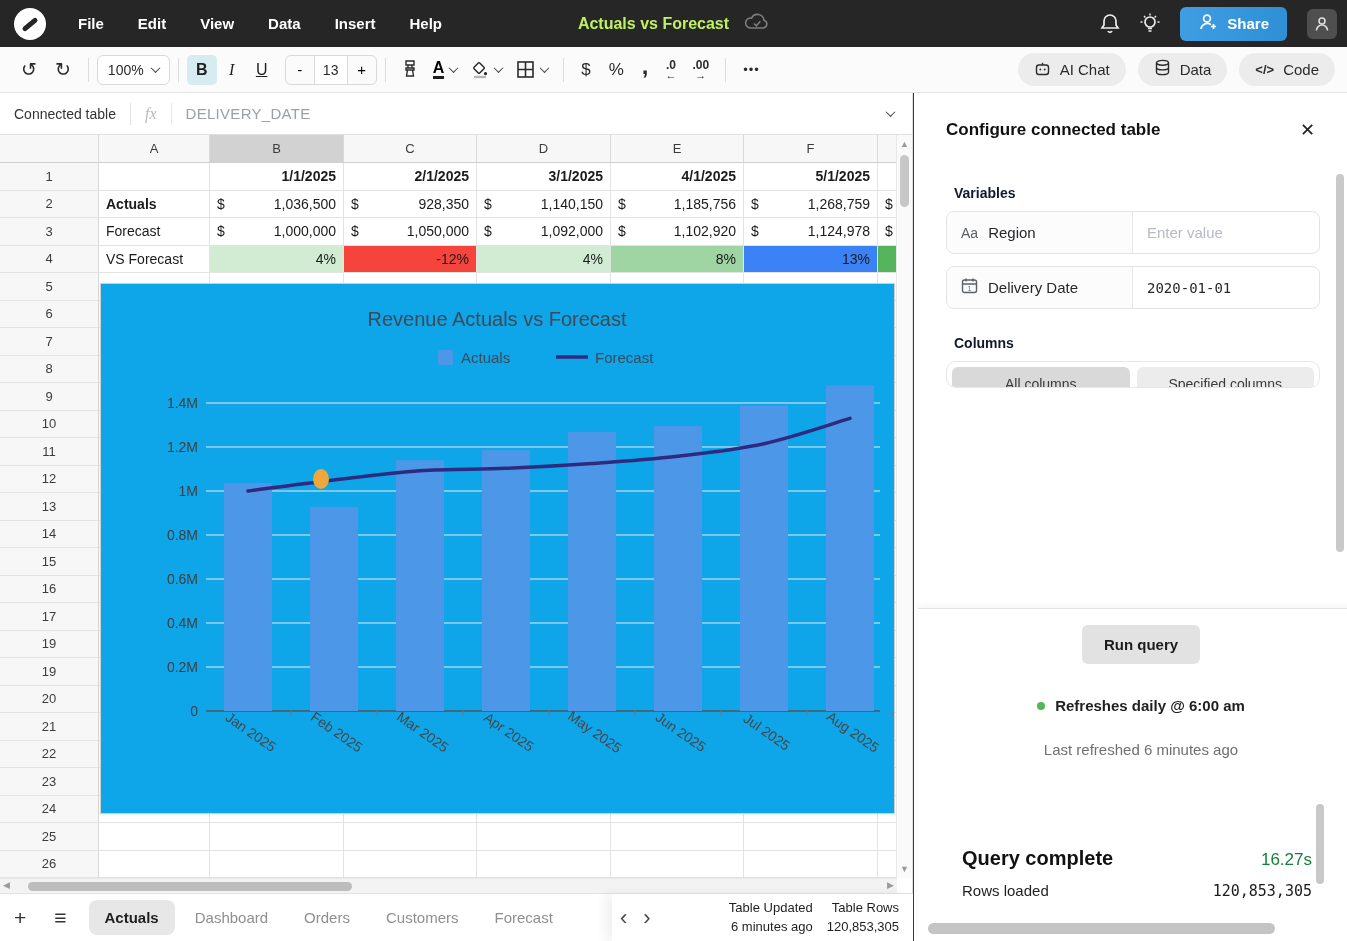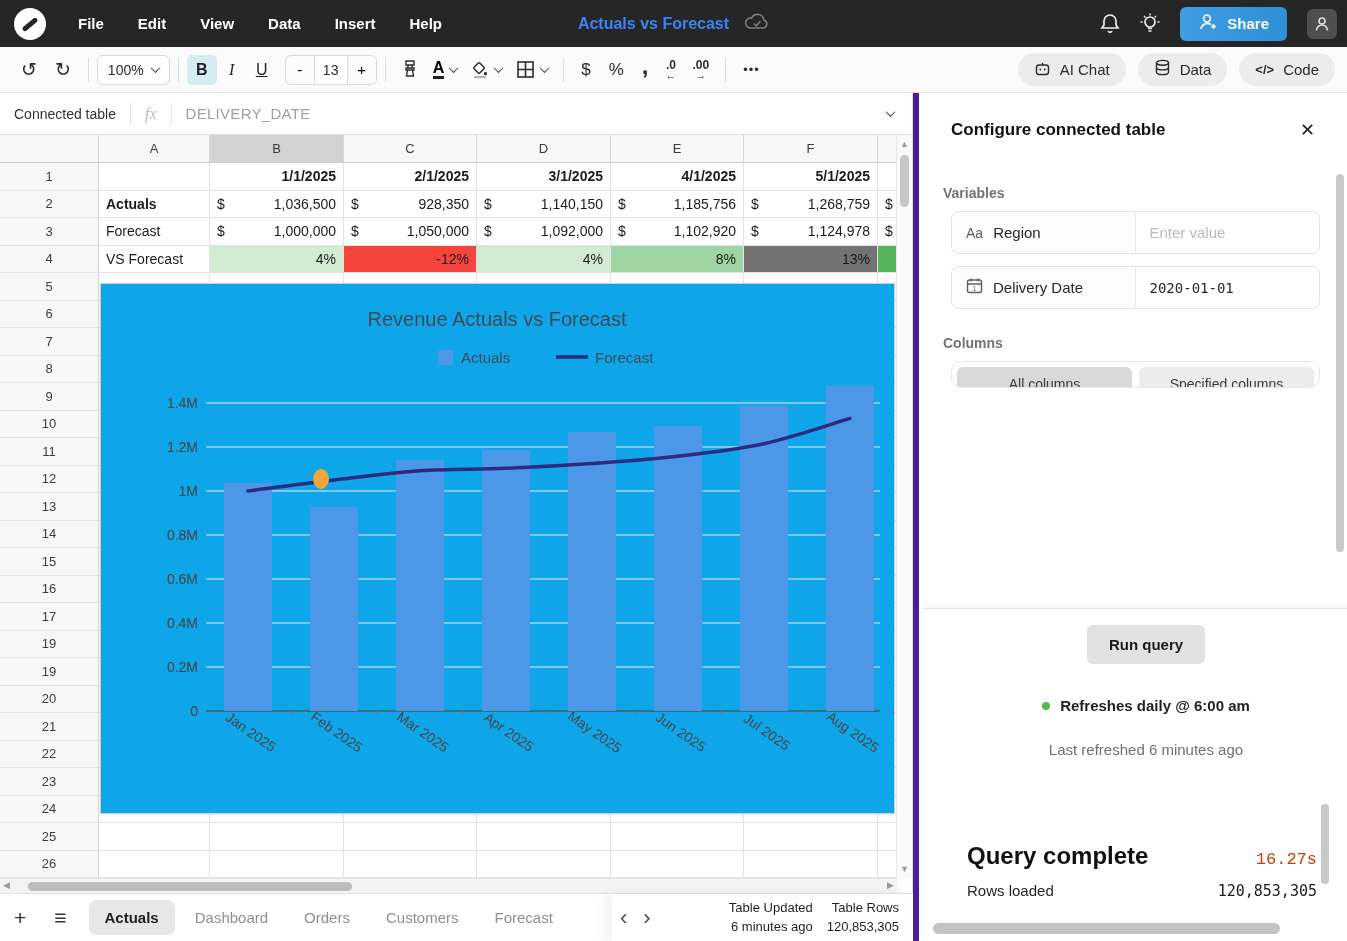--- a/index.html
+++ b/index.html
@@ -7,21 +7,21 @@
   .app { position:relative; width:1347px; height:941px; }
 
   
   .topbar { position:absolute; left:0; top:0; width:1347px; height:47px; background:#262626; display:flex; align-items:center; }
   .logo { width:32px; height:32px; margin-left:14px; position:relative; flex:0 0 auto; }
   .logo .ring { position:absolute; inset:0; background:#fff; border-radius:50%; }
   .logo .slash { position:absolute; left:7px; top:14px; width:18px; height:5px; background:#262626; border-radius:3px; transform:rotate(-40deg); }
   .menus { display:flex; gap:34px; margin-left:32px; }
   .menu-item { color:#fff; font-size:15px; font-weight:700; cursor:default; }
   .doc-title-wrap { position:absolute; left:50%; transform:translateX(-50%); display:flex; align-items:center; gap:14px; }
-  .doc-title { color:#3b82f6; font-size:16px; font-weight:700; }
+  .doc-title { color:#bef264; font-size:16px; font-weight:700; }
   .topbar-right { position:absolute; right:10px; display:flex; align-items:center; gap:20px; }
   .icon-btn { background:none; border:none; color:#e6e6e6; display:flex; align-items:center; cursor:pointer; }
   .share-btn { display:flex; align-items:center; gap:9px; background:linear-gradient(90deg,#3f9de2,#2f90d6); color:#fff; font-size:15px; font-weight:700; border:none; border-radius:6px; height:34px; padding:0 18px; cursor:pointer; }
   .avatar-btn { width:30px; height:30px; border-radius:6px; background:#4f4f4f; border:none; display:flex; align-items:center; justify-content:center; cursor:pointer; }
 
   
   .toolbar { position:absolute; left:0; top:47px; width:1347px; height:46px; background:#fbfbfb; border-bottom:1px solid #e4e4e4; display:flex; align-items:center; padding:0 12px; color:#2b2b2b; }
   .tb-ic { font-size:19px; color:#2b2b2b; padding:0 9px; background:none; border:none; cursor:pointer; line-height:1; }
   .tb-sep { width:1px; height:24px; background:#ddd; margin:0 8px; }
   .zoom-dd { display:flex; align-items:center; gap:8px; border:1px solid #d9d9d9; border-radius:6px; height:30px; padding:0 10px; font-size:14px; background:#fff; cursor:pointer; }
@@ -88,41 +88,41 @@
   .panel { position:absolute; left:913px; top:93px; width:434px; height:848px; background:#fff; }
   .panel-head { display:flex; align-items:center; justify-content:space-between; padding:26px 32px 18px 32px; }
   .panel-title { font-size:17px; font-weight:700; color:#111; }
   .close-x { font-size:18px; color:#222; background:none; border:none; cursor:pointer; }
   .card { margin:4px 27px 0 32px; border:1px solid #e4e4e4; border-radius:10px; padding:20px 20px 18px 20px; height:222px; position:relative; }
   .card-title { font-size:17px; font-weight:700; color:#111; }
   .kebab { position:absolute; right:14px; top:16px; font-size:17px; color:#222; background:none; border:none; cursor:pointer; letter-spacing:1px; }
   .card-desc { font-size:15px; color:#6b7280; line-height:1.5; margin-top:12px; }
   .card-src { position:absolute; left:20px; bottom:16px; display:flex; align-items:center; gap:9px; font-size:15px; color:#8a8f98; }
   .snow { color:#29b5e8; font-size:17px; }
-  .section-label { font-size:14px; font-weight:700; color:#737373; margin:26px 32px 10px 24px; }
+  .section-label { font-size:14px; font-weight:700; color:#0f172a; margin:26px 32px 10px 40px; }
   .var-row { margin:0 27px 12px 32px; border:1px solid #e3e3e3; border-radius:8px; height:43px; display:flex; overflow:hidden; }
   .var-left { width:50%; display:flex; align-items:center; gap:10px; padding-left:14px; border-right:1px solid #e9e9e9; background:#fcfcfc; }
   .var-icon { color:#5b5f66; font-size:14px; }
   .var-name { font-size:15px; color:#26282b; }
   .var-right { width:50%; display:flex; align-items:center; padding-left:14px; }
   .var-value { font-family:"DejaVu Sans Mono",monospace; font-size:14px; color:#26282b; }
   .var-placeholder { font-size:15px; color:#b6bac1; }
   .cols-box { margin:0 27px 0 32px; border:1px solid #e7e7e7; border-radius:10px; height:27px; overflow:hidden; padding:5px; display:flex; gap:7px; }
   .seg { flex:1; border-radius:6px; height:34px; display:flex; align-items:flex-start; justify-content:center; font-size:14px; color:#3a3a3a; padding-top:9px; }
   .seg.active { background:#d9d9d9; }
   .seg.idle { background:#ececec; }
   .panel-bottom { position:absolute; left:4px; top:515px; width:434px; height:333px; background:#fff; border-top:1px solid #e3e3e3; box-shadow:0 -3px 6px rgba(0,0,0,0.04);padding-left:12px; }
   .runq { display:block; margin:16px auto 0 auto; background:#e2e2e2; border:none; border-radius:6px; height:39px; padding:0 22px; font-size:15px; font-weight:700; color:#1c1c1c; cursor:pointer; }
   .refresh-line { display:flex; align-items:center; justify-content:center; gap:10px; margin-top:33px; font-size:15px; font-weight:700; color:#1f1f1f; }
   .dot { width:8px; height:8px; border-radius:50%; background:#53b854; }
   .lastref { text-align:center; font-size:15px; color:#707070; margin-top:27px; }
   .qstats { margin:52px 40px 0 32px; }
   .qrow { display:flex; align-items:baseline; justify-content:space-between; }
-  .q-label { font-size:24px; font-weight:700; color:#111;text-align:right; }
-  .q-time { font-family:Liberation Mono, monospace; font-size:17px; color:#c2410c;margin-top:40px; }
+  .q-label { font-size:20px; font-weight:700; color:#111;text-align:right; }
+  .q-time { font-family:Liberation Sans, sans-serif; font-size:17px; color:#15803d;margin-top:40px; }
   .r-label { font-size:15px; color:#1f1f1f; }
   .r-val { font-family:"DejaVu Sans Mono",monospace; font-size:15px; color:#1b1b1b; }
   .qrow + .qrow { margin-top:12px; }
   .pb-vthumb { position:absolute; right:28px; top:195px; width:8px; height:80px; background:#c8c8c8; border-radius:4px; }
   .pb-hbar { position:absolute; left:10px; bottom:7px; width:347px; height:11px; background:#c4c4c4; border-radius:6px; }
   .panel-vthumb { position:absolute; right:3px; top:81px; width:8px; height:378px; background:#c9c9c9; border-radius:4px; }
 
   svg text { font-family:"Liberation Sans", sans-serif; }
 </style>
 </head>
@@ -350,21 +350,21 @@
           </div>
           <div class="cell" style="width: 19px;">$</div>
         </div>
         <div class="sheet-row">
           <div class="rowhead">4</div>
           <div class="cell" style="width: 111px;">VS Forecast</div>
           <div class="cell right" style="width: 134px; background: rgb(210, 235, 211);">4%</div>
           <div class="cell right" style="width: 133px; background: rgb(244, 68, 60);">-12%</div>
           <div class="cell right" style="width: 134px; background: rgb(210, 235, 211);">4%</div>
           <div class="cell right" style="width: 133px; background: rgb(159, 212, 163);">8%</div>
-          <div class="cell right" style="width: 134px; background: #737373;">13%</div>
+          <div class="cell right" style="width: 134px; background: #3b82f6;">13%</div>
           <div class="cell" style="width: 19px; background: rgb(85, 180, 92);"></div>
         </div>
         <div class="sheet-row">
           <div class="rowhead">5</div>
           <div class="cell" style="width: 111px;"></div>
           <div class="cell" style="width: 134px;"></div>
           <div class="cell" style="width: 133px;"></div>
           <div class="cell" style="width: 134px;"></div>
           <div class="cell" style="width: 133px;"></div>
           <div class="cell" style="width: 134px;"></div>
@@ -663,21 +663,21 @@
         <div>Table Updated</div>
         <div>6 minutes ago</div>
       </div>
       <div class="bb-stat">
         <div>Table Rows</div>
         <div>120,853,305</div>
       </div>
     </div>
   </div>
 
-  <aside class="panel" style="border-left:6px solid #4c1d95;">
+  <aside class="panel" style="border-left:1px solid #4c1d95;">
     <div class="panel-head">
       <span class="panel-title">Configure connected table</span>
       <button class="close-x">✕</button>
     </div>
     <div class="panel-vthumb"></div>
 
     <div class="section-label">Variables</div>
     <div class="var-row">
       <div class="var-left">
         <span class="var-icon">Aa</span>

